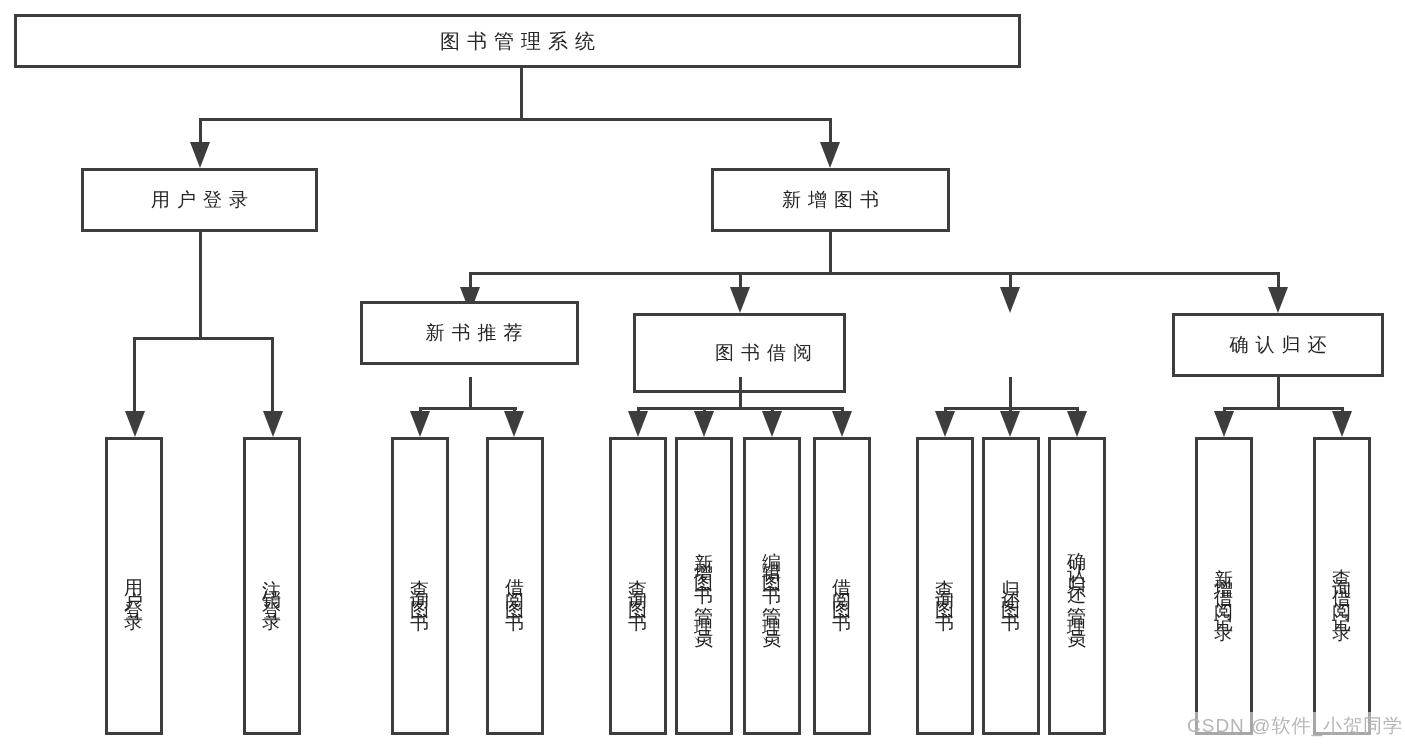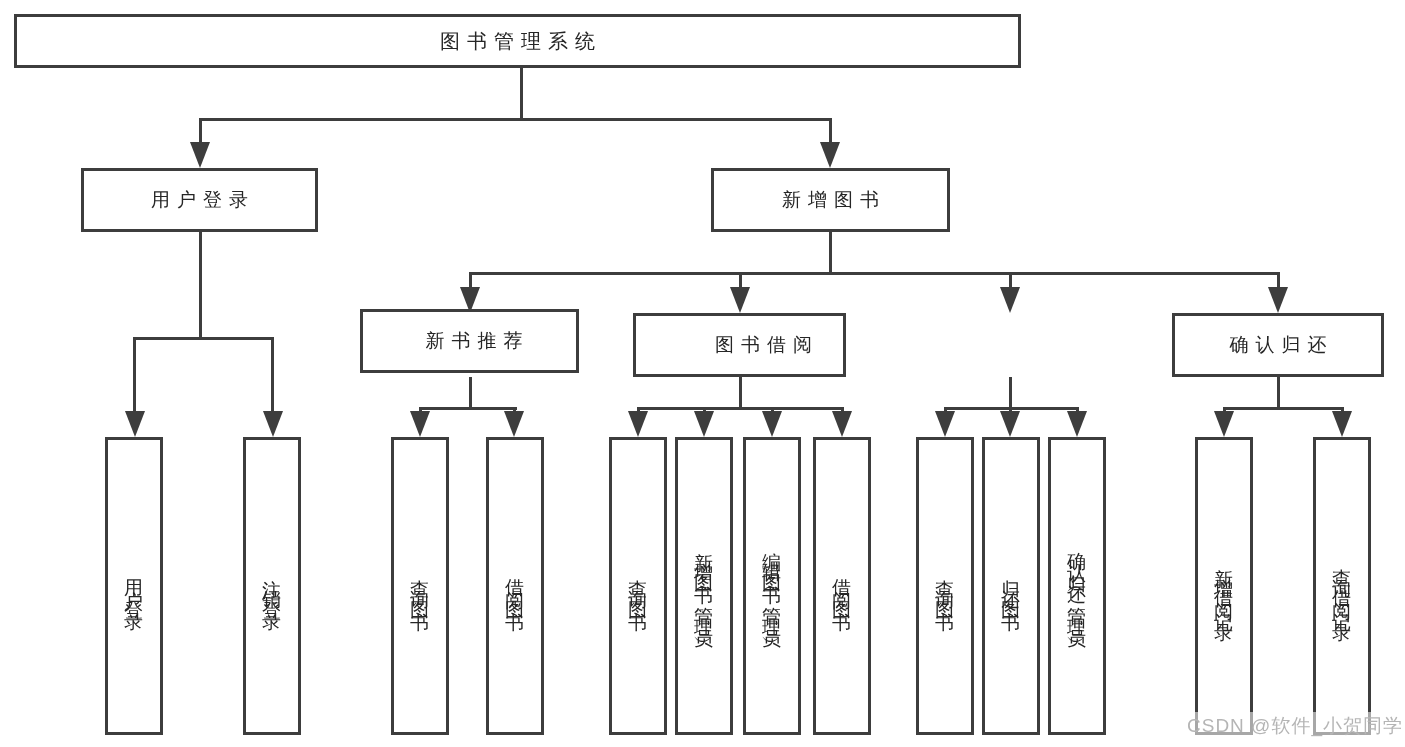--- a/index.html
+++ b/index.html
@@ -97,22 +97,22 @@
   <div class="hline" style="left:469px; top:272px; width:811px;"></div>
   <div class="vline" style="left:469px; top:272px; height:18px;"></div>
   <div class="vline" style="left:739px; top:272px; height:18px;"></div>
   <div class="vline" style="left:1009px; top:272px; height:18px;"></div>
   <div class="vline" style="left:1277px; top:272px; height:18px;"></div>
   <div class="arrow" style="left:460px; top:287px;"></div>
   <div class="arrow" style="left:730px; top:287px;"></div>
   <div class="arrow" style="left:1000px; top:287px;"></div>
   <div class="arrow" style="left:1268px; top:287px;"></div>
 
-  <div class="box" style="left:360px; top:309px; width:219px; height:64px;padding-left:9px;">新书推荐</div>
-  <div class="box" style="left:633px; top:313px; width:213px; height:64px;padding-left:48px;">图书借阅</div>
+  <div class="box" style="left:360px; top:301px; width:219px; height:64px;padding-left:9px;">新书推荐</div>
+  <div class="box" style="left:633px; top:313px; width:213px; height:80px;padding-left:48px;">图书借阅</div>
   <div class="box" style="left:1172px; top:313px; width:212px; height:64px;">确认归还</div>
 
   <div class="vline" style="left:469px; top:377px; height:30px;"></div>
   <div class="vline" style="left:739px; top:377px; height:30px;"></div>
   <div class="vline" style="left:1009px; top:377px; height:30px;"></div>
   <div class="vline" style="left:1277px; top:377px; height:30px;"></div>
 
   <div class="hline" style="left:419px; top:407px; width:98px;"></div>
   <div class="hline" style="left:637px; top:407px; width:207px;"></div>
   <div class="hline" style="left:944px; top:407px; width:135px;"></div>

